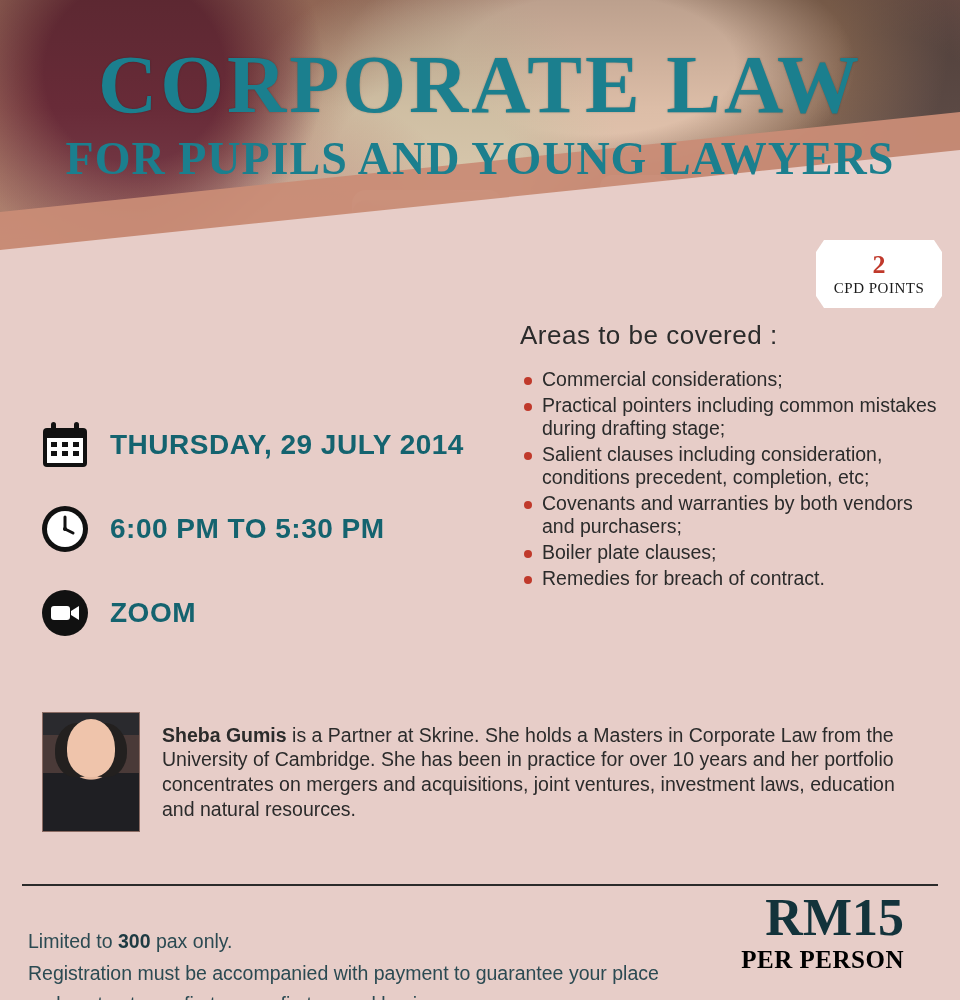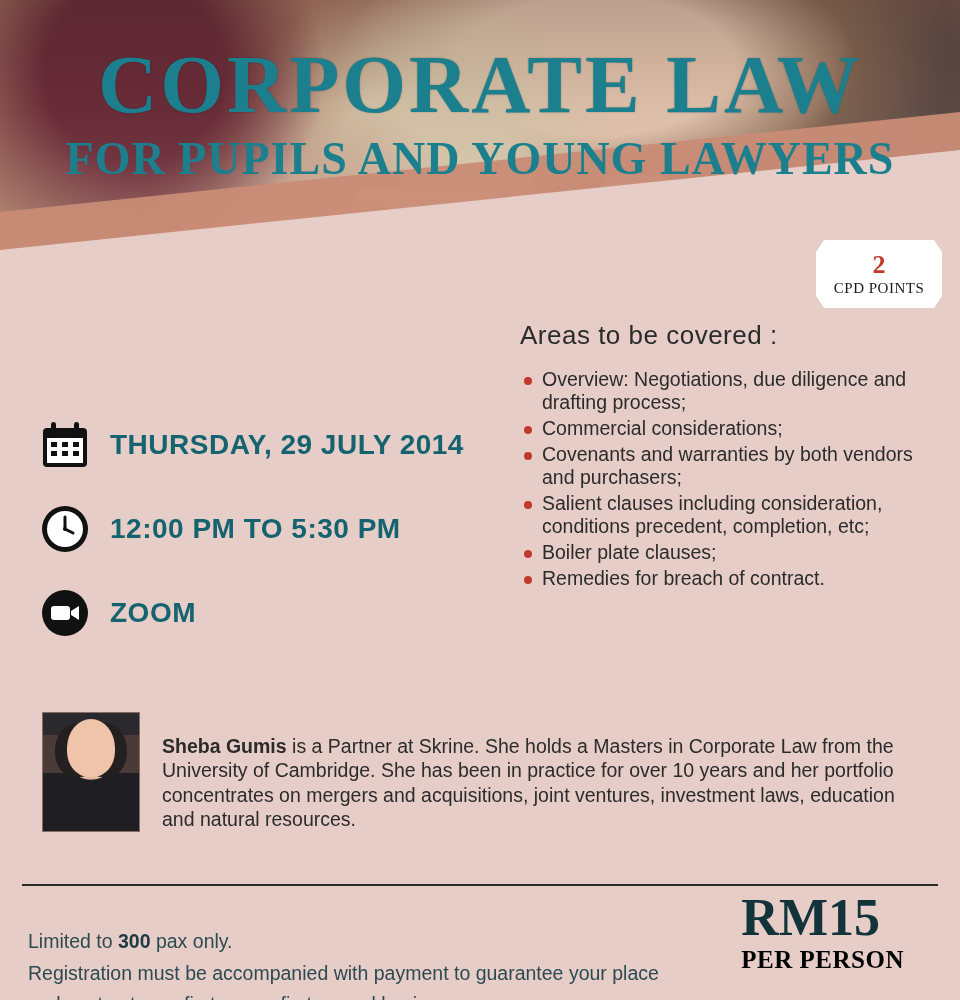--- a/index.html
+++ b/index.html
@@ -219,21 +219,21 @@
     letter-spacing: 0.5px;
   }
 
   
   .speaker {
     position: absolute;
     left: 42px;
     top: 352px;
     width: 890px;
     display: flex;
-    align-items: flex-end;
+    align-items: center;
   }
   .speaker-photo {
     width: 96px; height: 118px;
     flex: 0 0 96px;
     background:
       radial-gradient(circle at 50% 34%, #e6b9a0 0 26px, rgba(230,185,160,0) 27px),
       linear-gradient(to bottom, #2a2a2e 0 22px, #4a3a38 22px 60px, #1f1f23 60px 118px),
       #3a2f2c;
     border: 1px solid #8a6b63;
     position: relative;
@@ -273,21 +273,21 @@
     font-size: 19.5px;
     line-height: 1.62;
     color: #2b4a52;
     margin-top: 30px;
   }
   .footer-left b { font-weight: bold; color: #1d3a42; }
   .price {
     position: absolute;
     right: 56px;
     top: 892px;
-    text-align: left;
+    text-align: right;
   }
   .price-amount {
     font-family: "Liberation Serif", serif;
     font-size: 52px;
     font-weight: bold;
     color: #13333b;
     line-height: 1;
   }
   .price-unit {
     font-family: "Liberation Serif", serif;
@@ -318,24 +318,24 @@
 <div class="cpd-badge">
   <div class="cpd-num">2</div>
   <div class="cpd-label">CPD POINTS</div>
 </div>
 
 <div class="body-area">
 
   <div class="areas-title">Areas to be covered :</div>
 
   <ul class="bullets">
-    <li>Overview: Negotiations, due diligence and drafting process;</li>
     <li>Commercial considerations;</li>
+    <li>Practical pointers including common mistakes during drafting stage;</li>
+    <li>Salient clauses including consideration, conditions precedent, completion, etc;</li>
     <li>Covenants and warranties by both vendors and purchasers;</li>
-    <li>Salient clauses including consideration, conditions precedent, completion, etc;</li>
     <li>Boiler plate clauses;</li>
     <li>Remedies for breach of contract.</li>
   </ul>
 
   <div class="info">
 
     <div class="info-row">
       <div class="info-icon">
         <svg width="50" height="50" viewBox="0 0 50 50" aria-hidden="true">
           <rect x="3" y="8" width="44" height="39" rx="4" fill="#111"></rect>
@@ -360,21 +360,21 @@
         <svg width="50" height="50" viewBox="0 0 50 50" aria-hidden="true">
           <circle cx="25" cy="25" r="23" fill="#111"></circle>
           <circle cx="25" cy="25" r="18" fill="#fff"></circle>
           <g stroke="#111" stroke-width="3" stroke-linecap="round">
             <line x1="25" y1="25" x2="25" y2="13"></line>
             <line x1="25" y1="25" x2="33" y2="29"></line>
           </g>
           <circle cx="25" cy="25" r="2" fill="#111"></circle>
         </svg>
       </div>
-      <div class="info-text">12:00 PM TO 5:30 PM</div>
+      <div class="info-text">6:00 PM TO 5:30 PM</div>
     </div>
 
     <div class="info-row">
       <div class="info-icon">
         <svg width="50" height="50" viewBox="0 0 50 50" aria-hidden="true">
           <circle cx="25" cy="25" r="23" fill="#111"></circle>
           <rect x="11" y="18" width="19" height="14" rx="3" fill="#fff"></rect>
           <path d="M31 23 L39 18 L39 32 L31 27 Z" fill="#fff"></path>
         </svg>
       </div>

